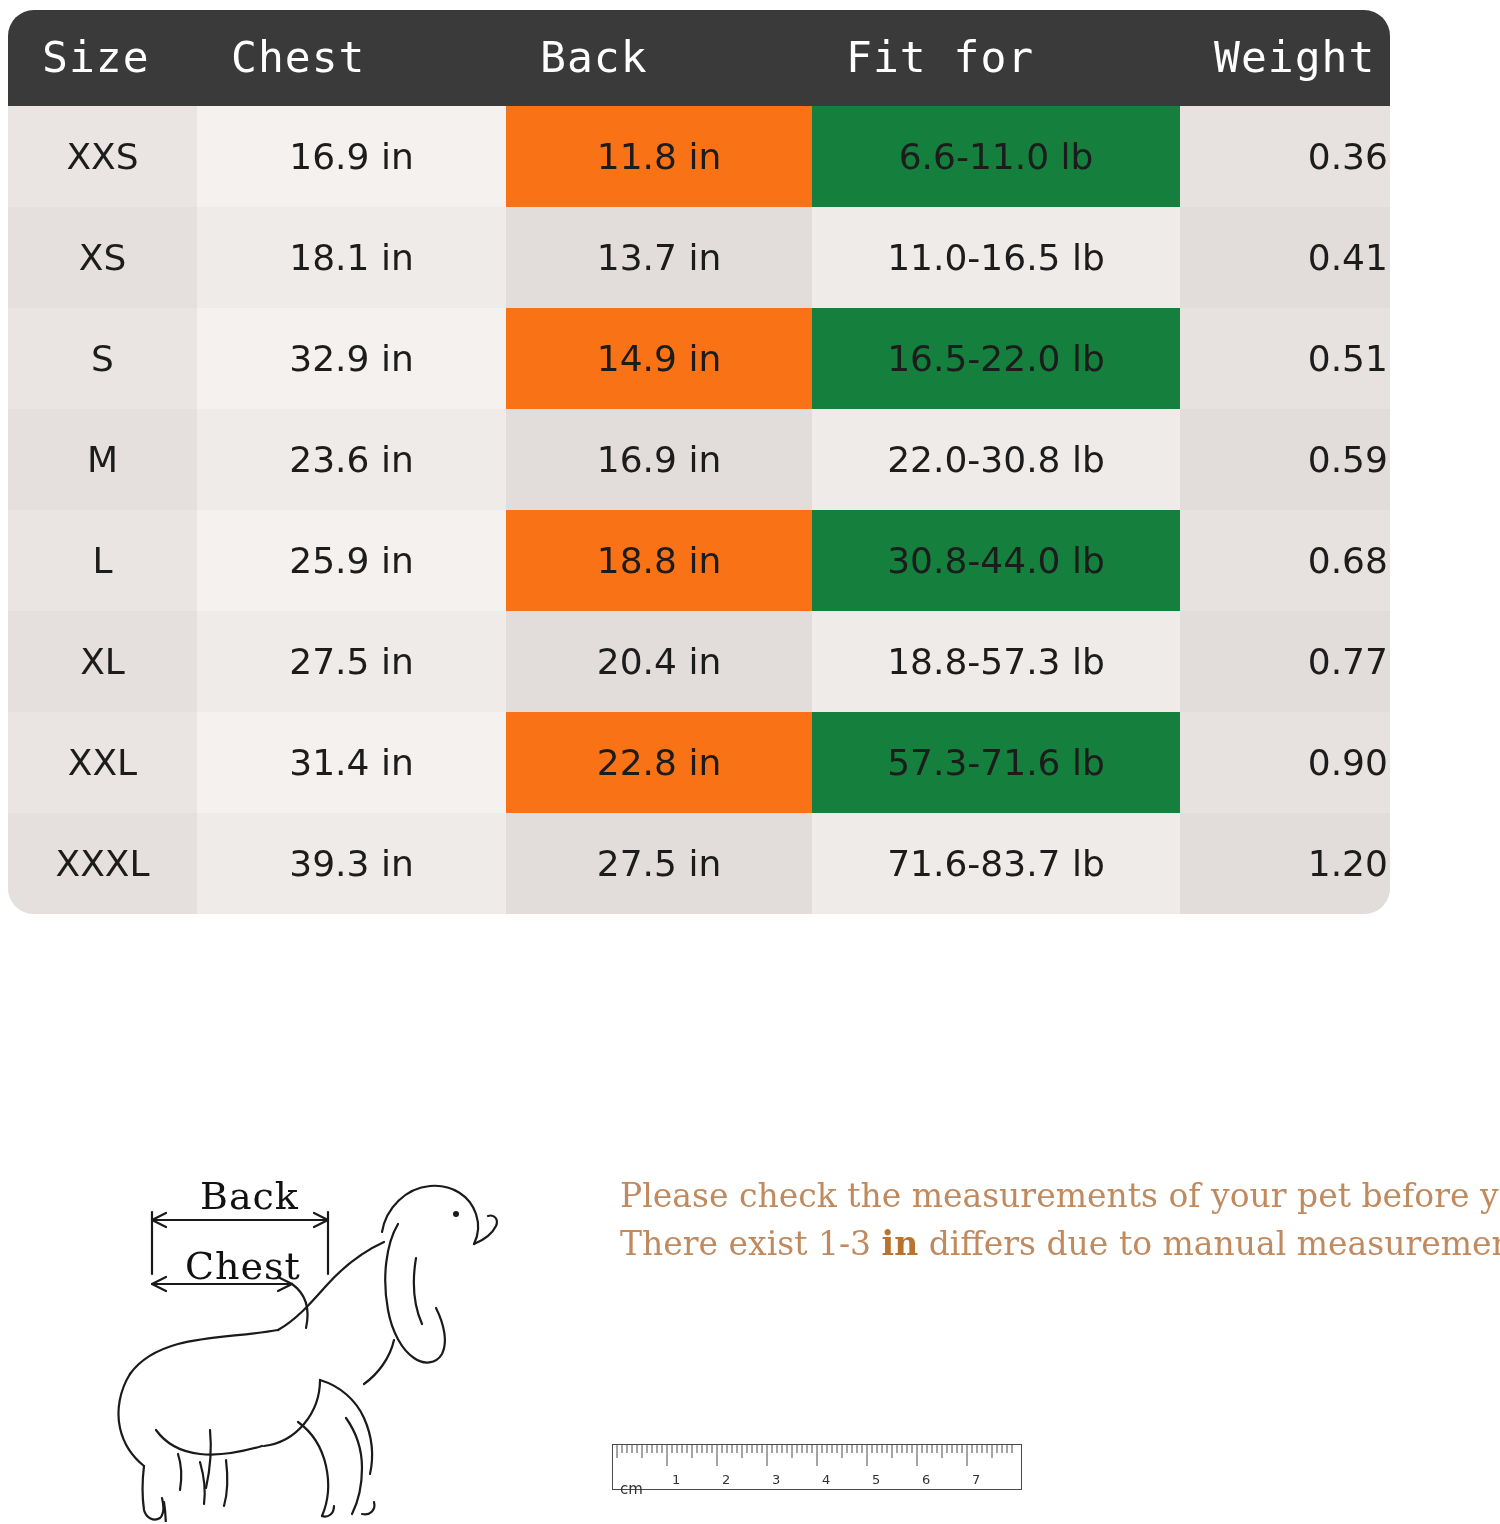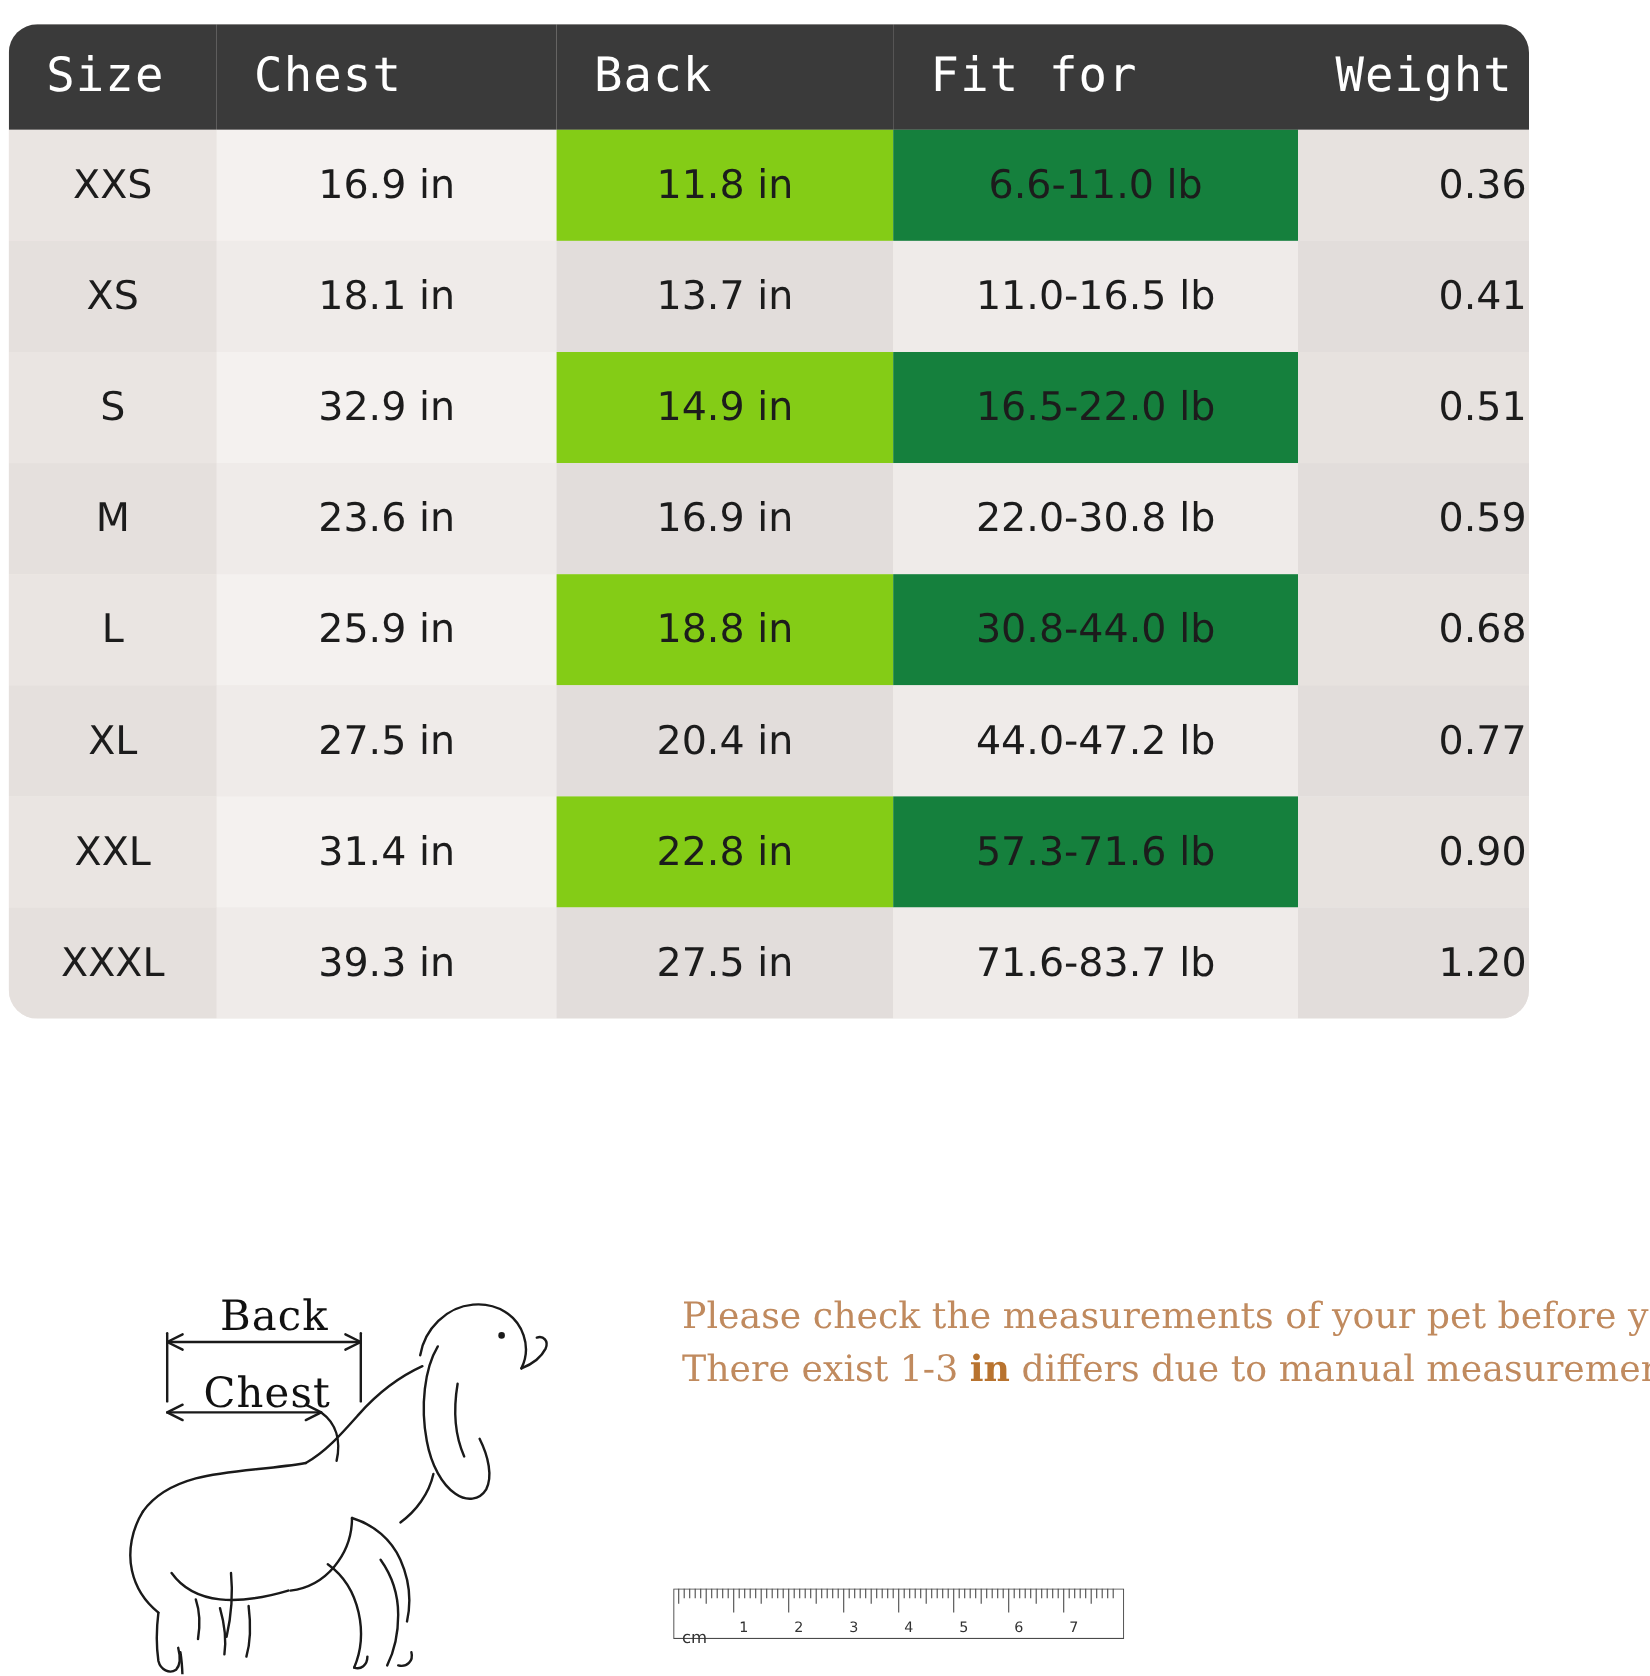--- a/index.html
+++ b/index.html
@@ -12,21 +12,21 @@
     height: 1524px;
     font-family: "DejaVu Sans", sans-serif;
     position: relative;
     overflow: hidden;
   }
 
   
   .table-wrap {
     position: absolute;
     left: 8px;
-    top: 22px;
+    top: 10px;
     width: 1382px;
     border-radius: 26px;
     overflow: hidden;
     background: #efebe9;
   }
   table.size-table {
     border-collapse: collapse;
     width: 100%;
     table-layout: fixed;
   }
@@ -44,21 +44,21 @@
     font-family: "DejaVu Sans", sans-serif;
     font-size: 36px;
     color: #1c1c1c;
     text-align: center;
     padding: 30px 16px;
     white-space: nowrap;
   }
   
   .col-0 { width: 155px; background: #eae5e2; }
   .col-1 { width: 275px; background: #f4f1ef; }
-  .col-2 { width: 272px; background: #84cc16; }
+  .col-2 { width: 272px; background: #f97316; }
   .col-3 { width: 334px; background: #15803d; }
   .col-4 { width: 346px; background: #e7e2df; }
 
   tbody tr:nth-child(even) td.col-0 { background: #e5e0dd; }
   tbody tr:nth-child(even) td.col-1 { background: #efebe9; }
   tbody tr:nth-child(even) td.col-2 { background: #e2dddb; }
   tbody tr:nth-child(even) td.col-3 { background: #efebe9; }
   tbody tr:nth-child(even) td.col-4 { background: #e2dddb; }
 
   td.col-0 { font-size: 36px; }
@@ -186,21 +186,21 @@
         <td class="col-0">L</td>
         <td class="col-1">25.9 in</td>
         <td class="col-2">18.8 in</td>
         <td class="col-3">30.8-44.0 lb</td>
         <td class="col-4">0.68 lb</td>
       </tr>
       <tr>
         <td class="col-0">XL</td>
         <td class="col-1">27.5 in</td>
         <td class="col-2">20.4 in</td>
-        <td class="col-3">44.0-47.2 lb</td>
+        <td class="col-3">18.8-57.3 lb</td>
         <td class="col-4">0.77 lb</td>
       </tr>
       <tr>
         <td class="col-0">XXL</td>
         <td class="col-1">31.4 in</td>
         <td class="col-2">22.8 in</td>
         <td class="col-3">57.3-71.6 lb</td>
         <td class="col-4">0.90 lb</td>
       </tr>
       <tr>

